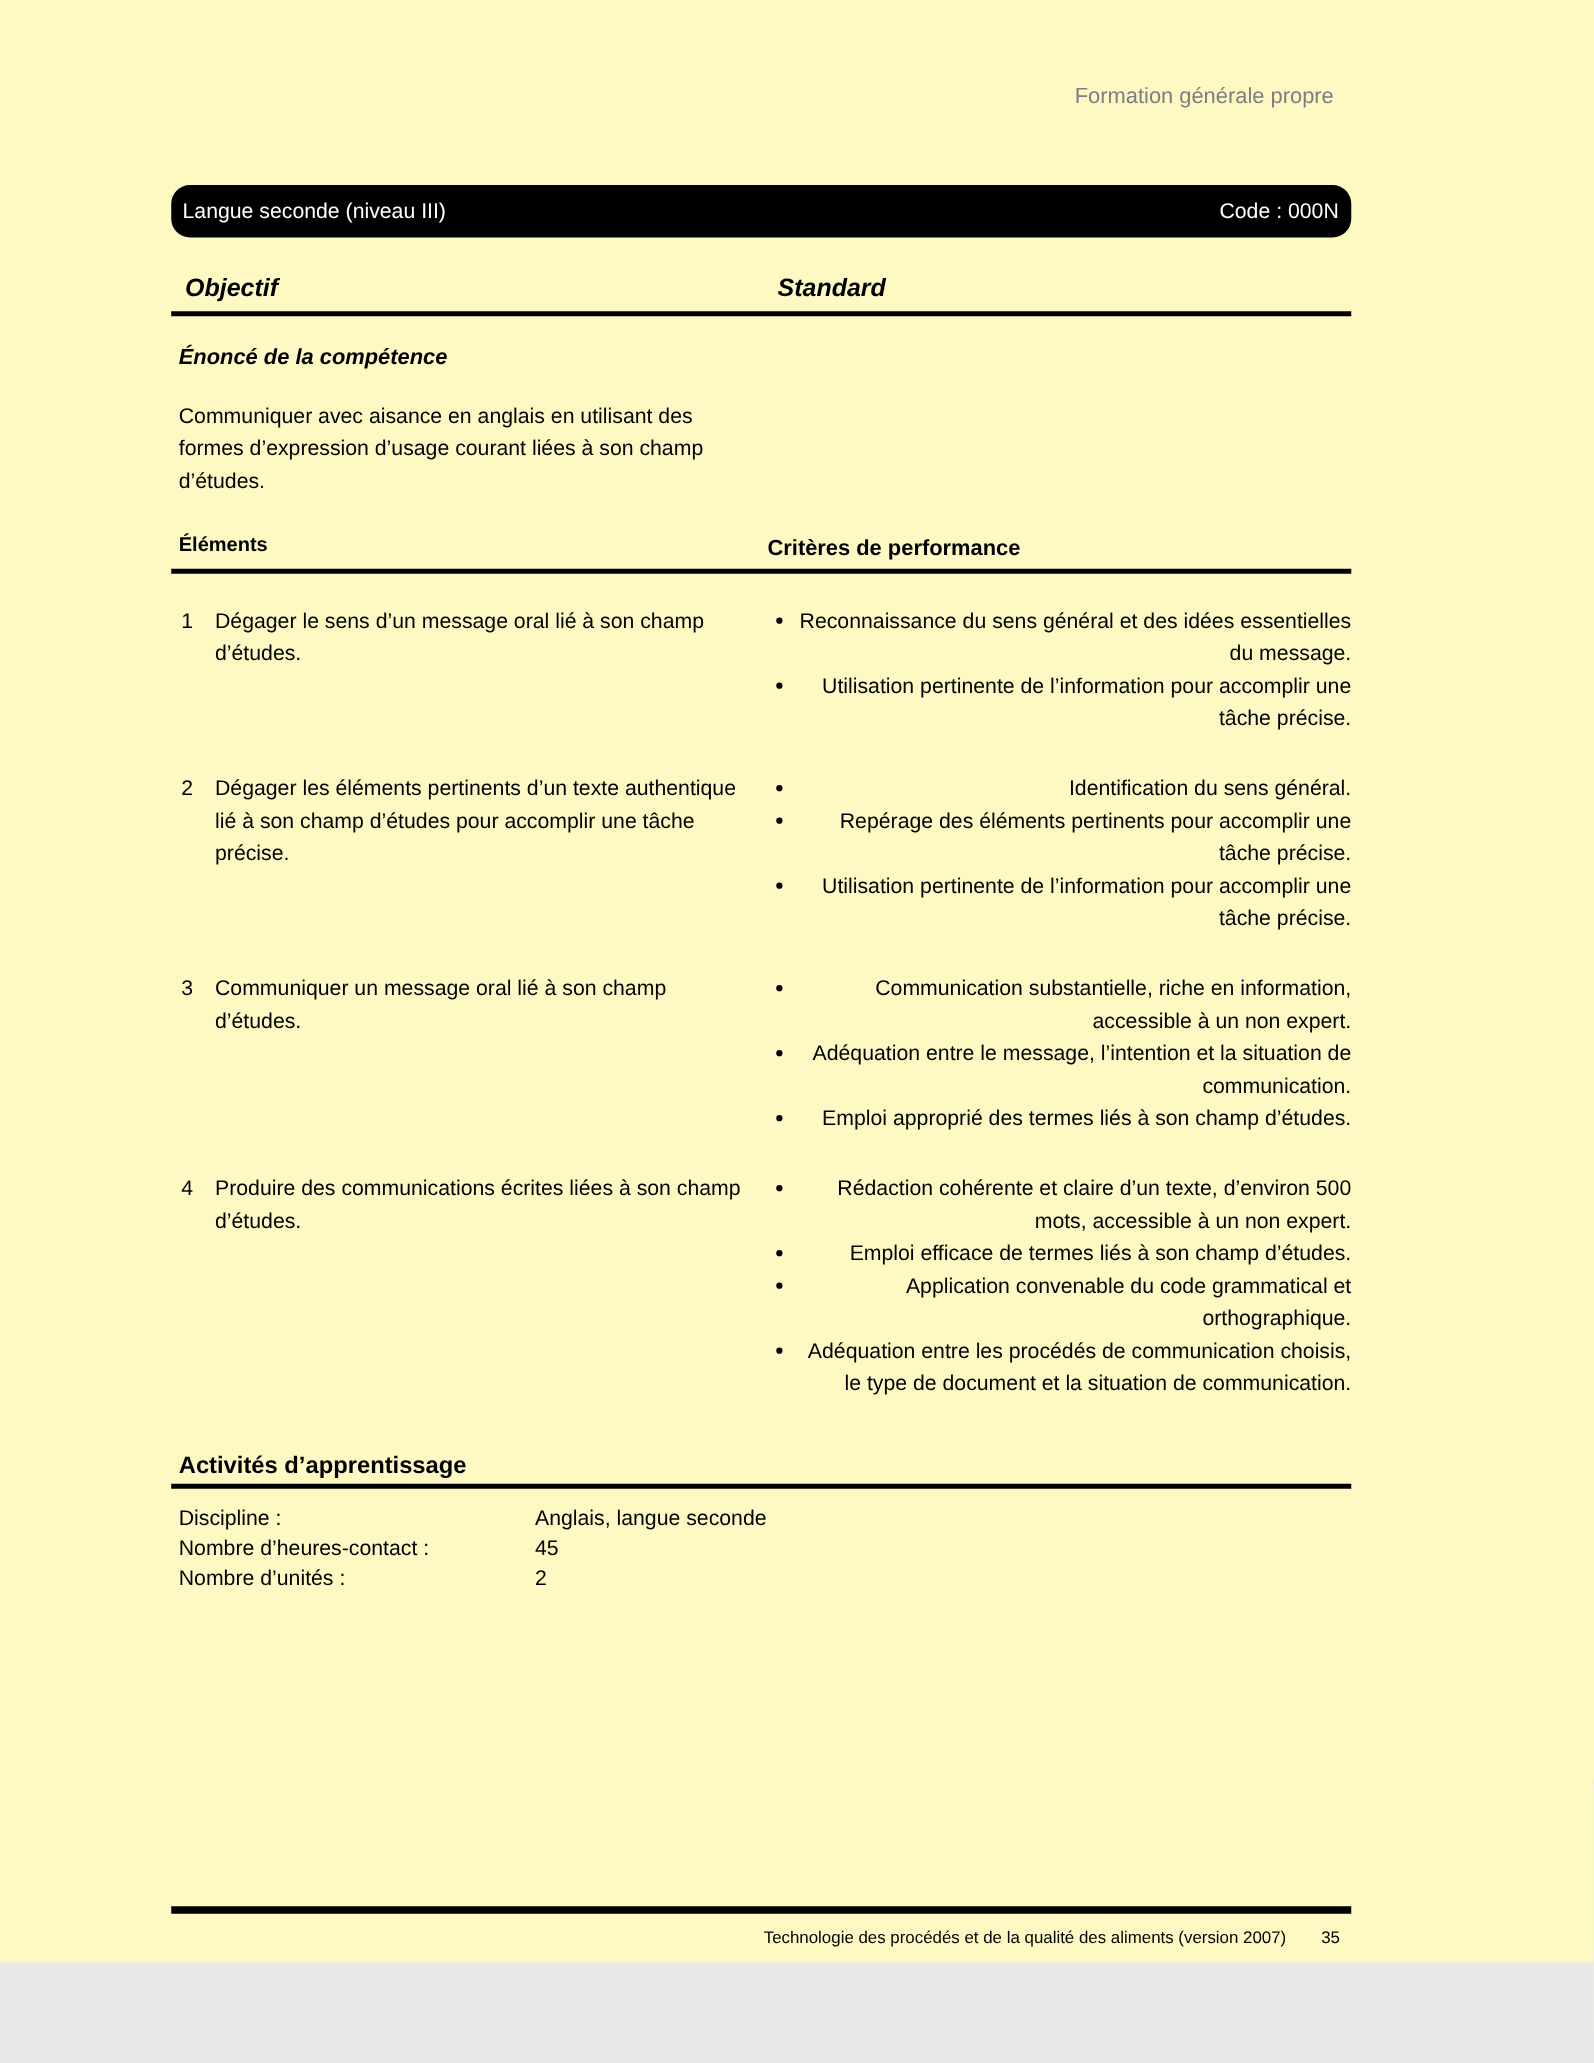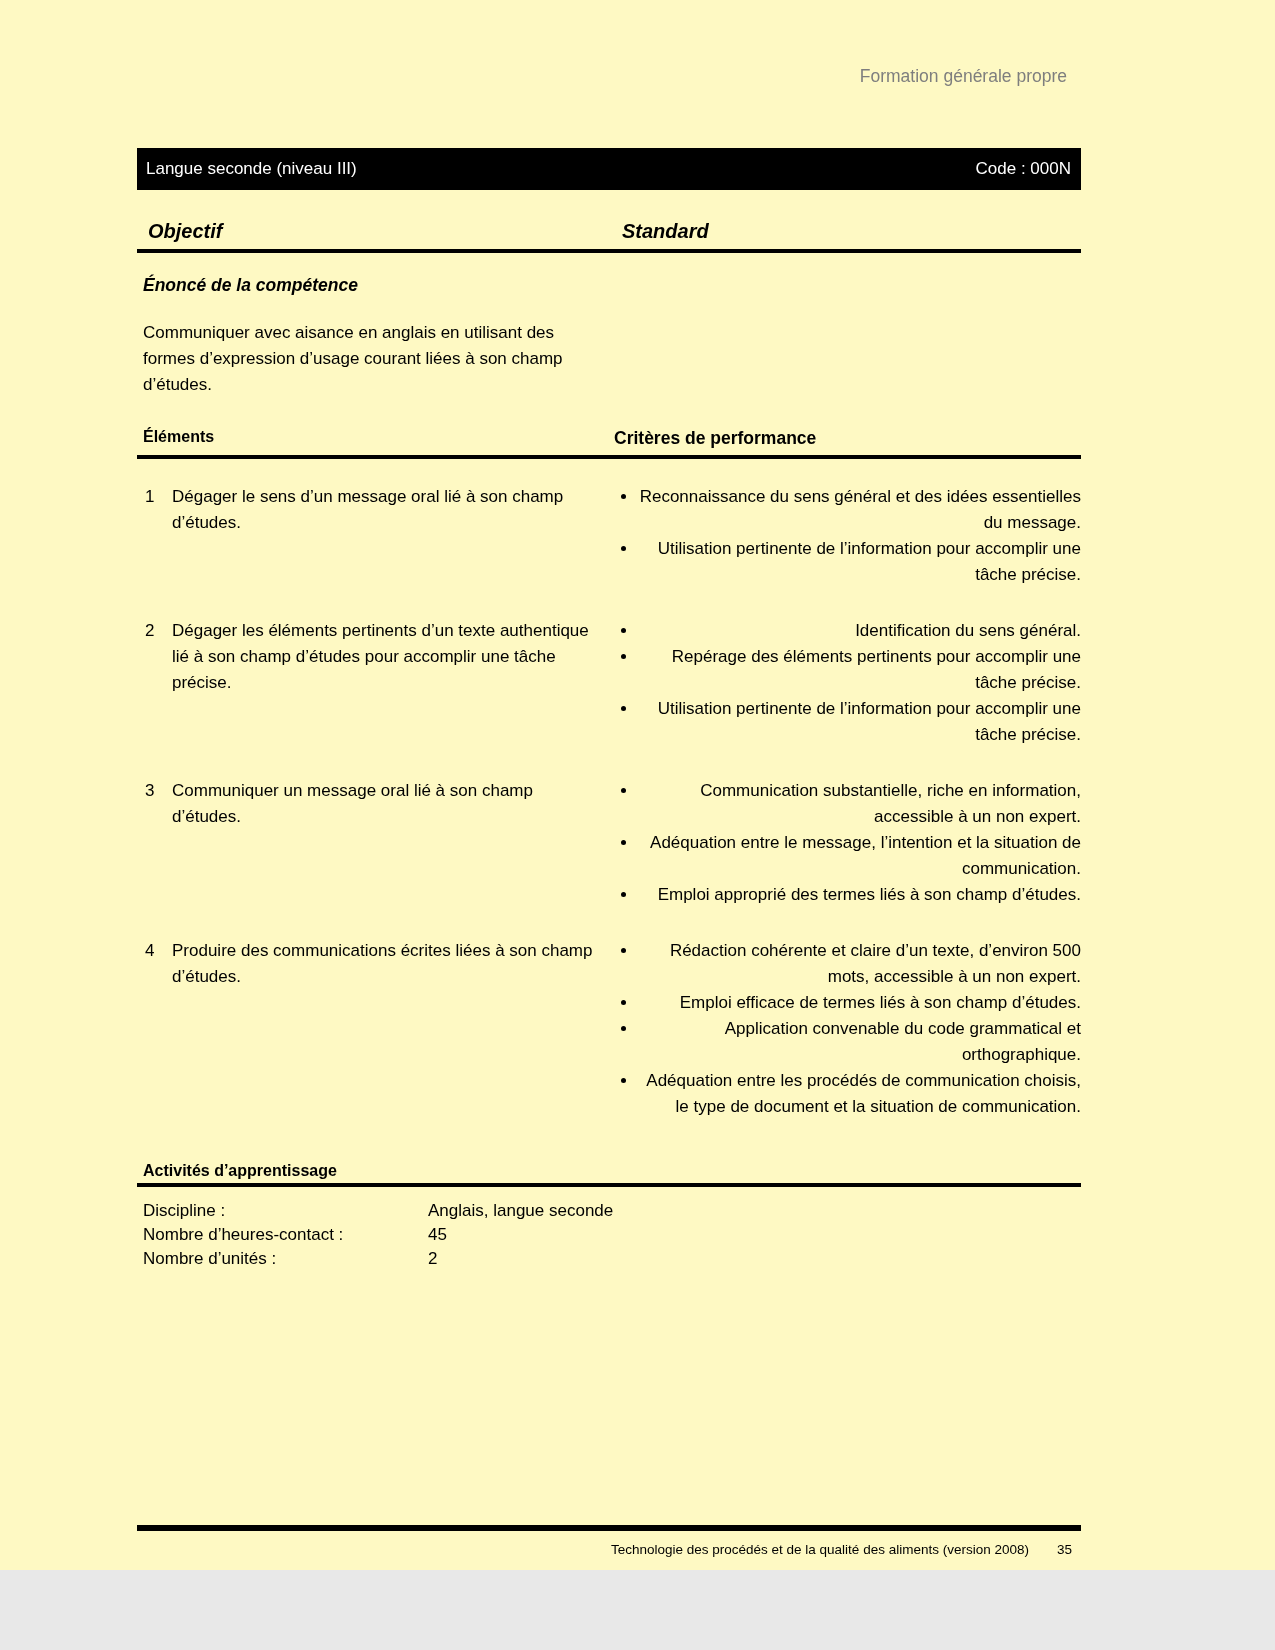--- a/index.html
+++ b/index.html
@@ -19,20 +19,21 @@
   }
   .content {
     position:absolute; left:137px; top:0; width:944px;
   }
   .title-bar {
     margin-top:148px; height:42px;
     background:#000; color:#fff;
     display:flex; justify-content:space-between; align-items:center;
     padding:0 10px 0 9px;
     font-size:17px;
+    border-radius:15px;
   }
   .col-heads { position:relative; margin-top:30px; height:26px; }
   .col-heads .head-left {
     margin-left:11px; font-size:20px; font-weight:bold; font-style:italic;
   }
   .col-heads .head-right {
     position:absolute; left:485px; top:0;
     font-size:20px; font-weight:bold; font-style:italic;
   }
   .sub-heads { position:relative; margin-top:30px; height:24px; }
@@ -50,21 +51,21 @@
   }
   .rows { padding-top:25px; }
   .row { display:flex; margin-bottom:30px; }
   .cell-left { flex:0 0 477px; display:flex; padding-left:8px; }
   .cell-left .num { width:27px; flex:none; font-size:17px; line-height:26px; }
   .cell-left .el-text { flex:1; padding-right:16px; font-size:17px; line-height:26px; }
   .cell-right { flex:1; }
   .cell-right ul { margin:0; padding-left:24px; list-style:disc outside; }
   .cell-right li { font-size:17px; line-height:26px;text-align:right; }
   .activities-heading {
-    margin:42px 0 0 6px; font-size:16px; font-weight:bold;
+    margin:42px 0 0 6px; font-size:19px; font-weight:bold;
   }
   .fields { margin-top:12px; }
   .field-row { display:flex; margin-left:6px; font-size:17px; line-height:24px; }
   .field-row .f-label { width:285px; flex:none; }
   .footer-rule {
     position:absolute; left:137px; top:1525px; width:944px; height:6px; background:#000;
   }
   .footer {
     position:absolute; top:1542px; right:203px;
     font-size:13.5px; display:flex; gap:28px; align-items:baseline;
@@ -174,17 +175,17 @@
   <div class="field-row">
     <span class="f-label">Nombre d’unités :</span>
     <span class="f-value">2</span>
   </div>
 </div>
 
   </div>
 
   <div class="footer-rule"></div>
   <div class="footer">
-    <span>Technologie des procédés et de la qualité des aliments (version 2008)</span>
+    <span>Technologie des procédés et de la qualité des aliments (version 2007)</span>
     <span>35</span>
   </div>
 
 </div>
 
 </body></html>

